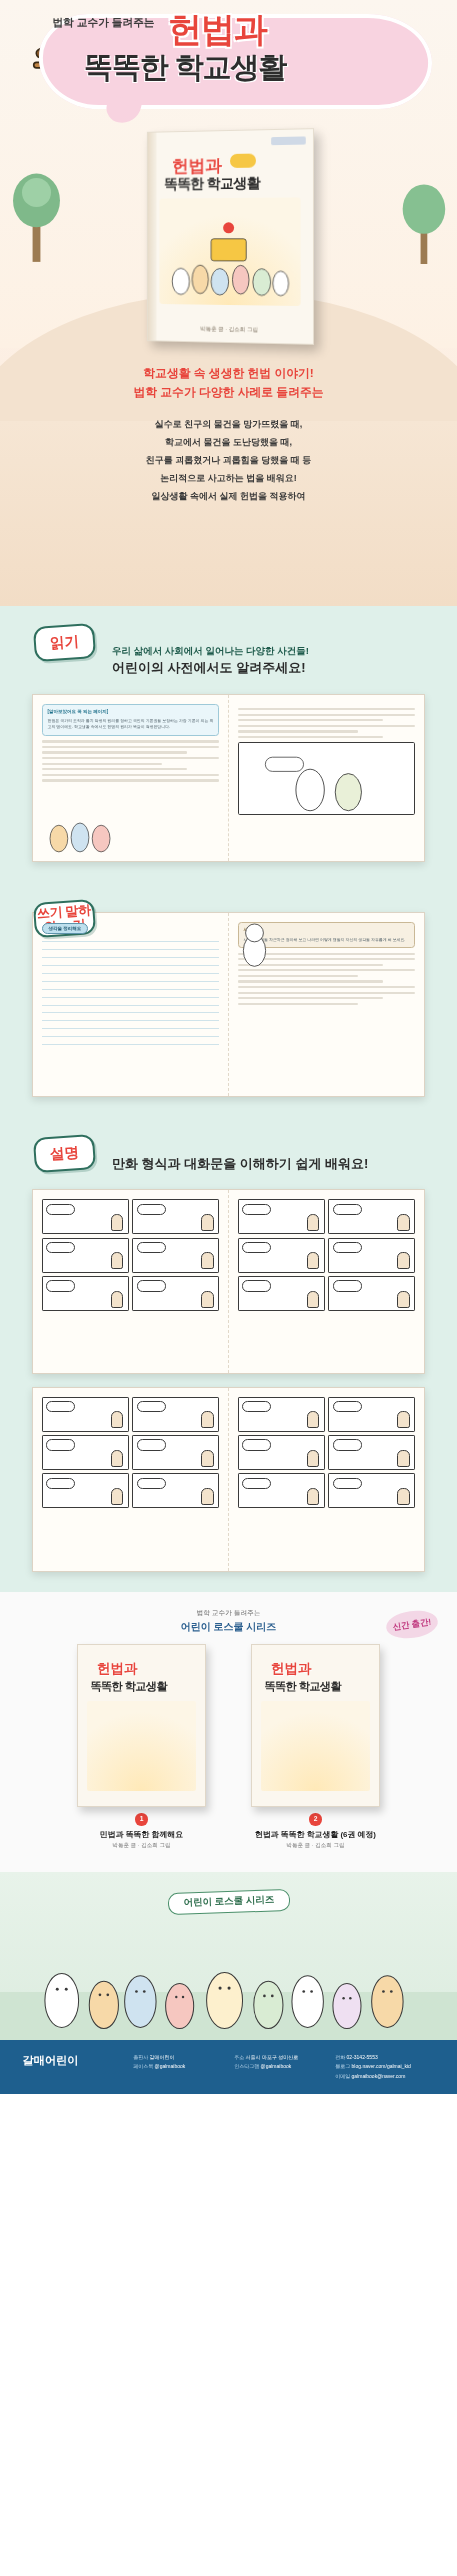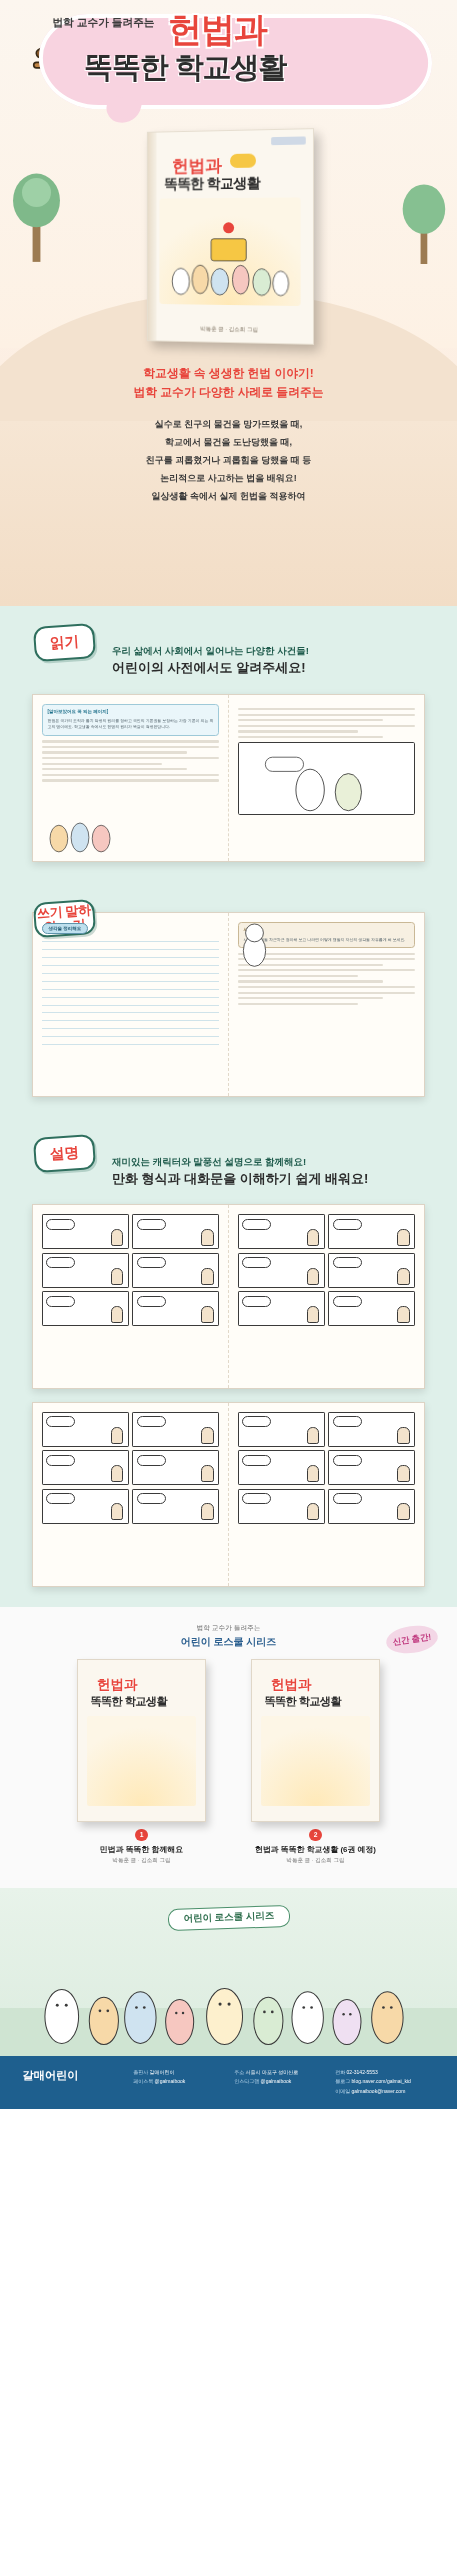--- a/index.html
+++ b/index.html
@@ -402,21 +402,20 @@
           <ellipse cx="35" cy="58" rx="20" ry="28" fill="#fff" stroke="#3a3a3a" stroke-width="1.5"></ellipse>
           <circle cx="35" cy="26" r="16" fill="#fff" stroke="#3a3a3a" stroke-width="1.5"></circle>
         </svg>
       </div>
     </div>
   </section>
 
   <section class="sec sec-expl">
     <div class="label-badge">설명</div>
     <div class="sec-desc">
-      <div>재미있는 캐릭터와 말풍선 설명으로 함께해요!</div>
       <div class="l2">만화 형식과 대화문을 이해하기 쉽게 배워요!</div>
     </div>
 
     <div class="spread spread-tall">
       <div class="pg">
         <div class="panel-grid">
           <div class="panel">
               <span class="bal"></span>
               <span class="chr"></span>
             </div>

